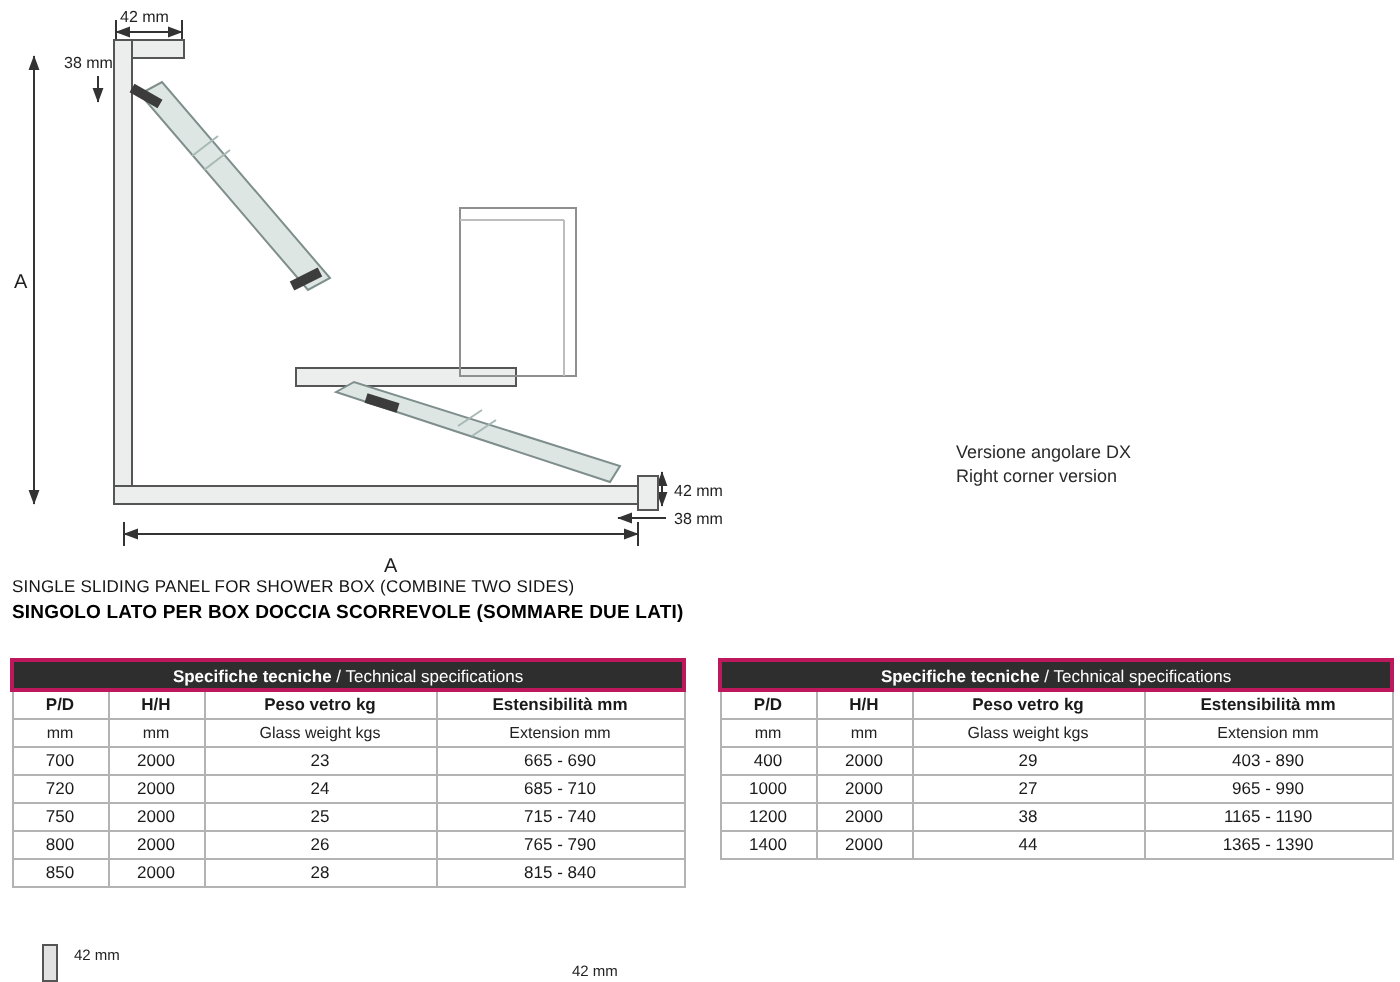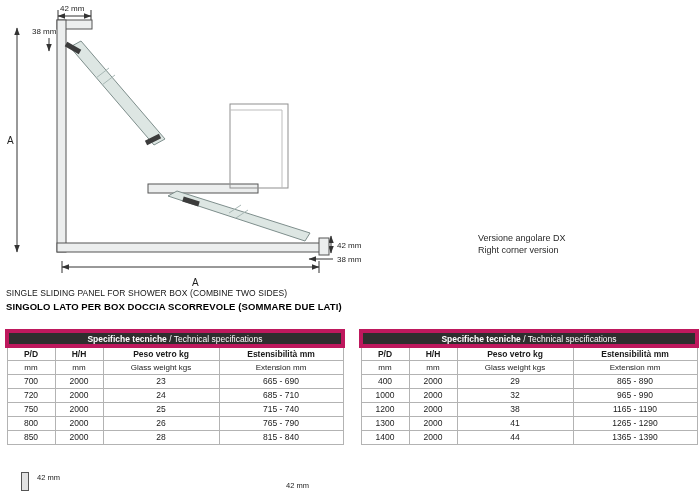--- a/index.html
+++ b/index.html
@@ -1,31 +1,31 @@
 <!DOCTYPE html>
 <html><head>
 <meta charset="utf-8">
 <style>
   * { box-sizing: border-box; }
   html, body { margin: 0; padding: 0; }
   body { font-family: "Liberation Sans", sans-serif; background: #ffffff; }
   #page { position: relative; width: 700px; height: 491px; background: #ffffff; overflow: hidden; padding-left: 19px; }
   .abs { position: absolute; }
   svg text { font-family: "Liberation Sans", sans-serif; }
-  .version-caption { font-size: 9px; line-height: 12px; color: #2a2a2a; margin-top: 12px; }
+  .version-caption { font-size: 9px; line-height: 12px; color: #2a2a2a; }
   .title1 { font-size: 9.5px; font-weight: bold; color: #000; letter-spacing: 0.1px; }
   .title2 { font-size: 8.5px; color: #141414; letter-spacing: 0.1px; }
   table.spec { border-collapse: collapse; table-layout: fixed; width: 336px; }
   table.spec th, table.spec td {
     border: 1px solid #b3b3b3; text-align: center; vertical-align: middle;
     padding: 0 2px; height: 14px; font-size: 8.5px; color: #1a1a1a;
     white-space: nowrap; overflow: hidden;
   }
   table.spec tr.dark th {
-    background: #2e2e2e; color: #ffffff; border: 4px solid #be185d;
+    background: #2e2e2e; color: #ffffff; border: 2px solid #be185d;
     font-weight: normal; height: 15px; font-size: 8.5px;
   }
   table.spec tr.colhead th { font-weight: bold; }
   table.spec tr.colsub td { font-size: 8px; color: #222; }
   .cutoff { font-size: 7.5px; color: #222; }
   .cut-shape { background: #e2e2e2; border: 1px solid #555; }
 </style>
 </head>
 <body>
 
@@ -178,39 +178,33 @@
           <td>mm</td>
           <td>Glass weight kgs</td>
           <td>Extension mm</td>
         </tr>
       </thead>
       <tbody>
         <tr>
           <td>400</td>
             <td>2000</td>
             <td>29</td>
-            <td>865 - 890</td>
+            <td>403 - 890</td>
         </tr>
         <tr>
           <td>1000</td>
             <td>2000</td>
-            <td>32</td>
+            <td>27</td>
             <td>965 - 990</td>
         </tr>
         <tr>
           <td>1200</td>
             <td>2000</td>
             <td>38</td>
             <td>1165 - 1190</td>
-        </tr>
-        <tr>
-          <td>1300</td>
-            <td>2000</td>
-            <td>41</td>
-            <td>1265 - 1290</td>
         </tr>
         <tr>
           <td>1400</td>
             <td>2000</td>
             <td>44</td>
             <td>1365 - 1390</td>
         </tr>
       </tbody>
     </table>
   </div>

